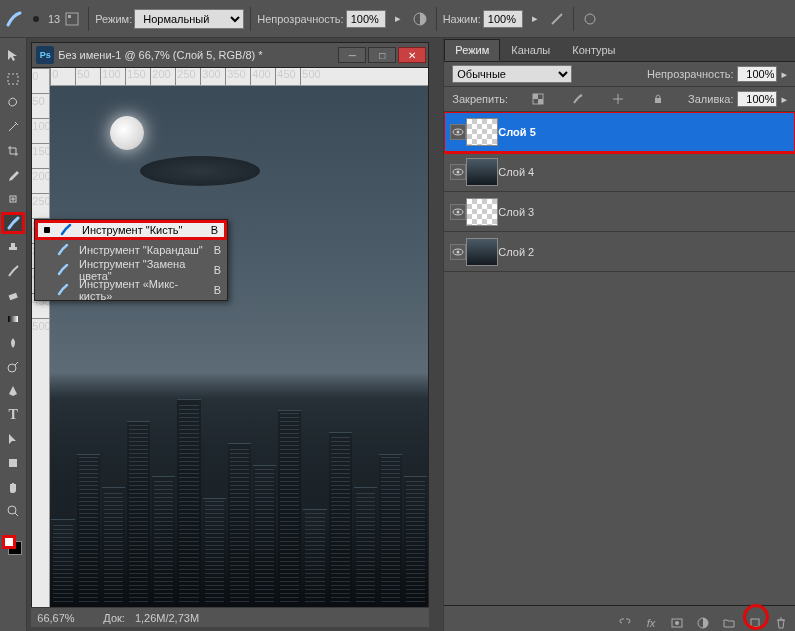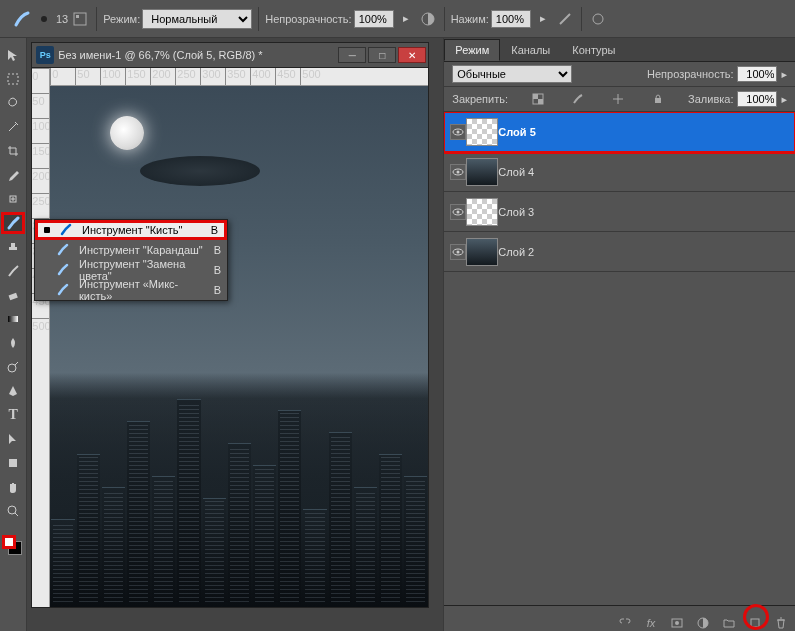--- a/index.html
+++ b/index.html
@@ -1,17 +1,17 @@
 <!DOCTYPE html>
 <html><head>
 <meta charset="utf-8">
 <style>
 *{box-sizing:border-box;margin:0;padding:0;font-family:Tahoma,Arial,sans-serif;font-size:11px;color:#ccc}
 body{background:#535353;width:795px;height:631px;overflow:hidden;position:relative}
-.topbar{height:38px;background:#535353;border-bottom:1px solid #3a3a3a;display:flex;align-items:center;padding:0 12px;gap:2px}
+.topbar{height:38px;background:#535353;border-bottom:1px solid #3a3a3a;display:flex;align-items:center;padding:0 4px;gap:2px}
 .topbar .sep{width:1px;height:24px;background:#3a3a3a;margin:0 4px}
 .topbar .lbl{color:#ccc}
 .topbar input[type=text]{background:#ddd;border:1px solid #777;color:#000;padding:1px 4px;width:40px;height:18px}
 .topbar select{background:#ddd;border:1px solid #777;color:#000;padding:1px 4px;height:20px;width:110px}
 .ico{display:inline-flex;width:20px;height:20px;align-items:center;justify-content:center}
 .main{display:flex;height:593px}
 .toolcol{width:30px;background:#535353;border-right:1px solid #3a3a3a;display:flex;flex-direction:column;align-items:center;padding-top:6px;gap:2px}
 .toolcol .tool{width:24px;height:22px;display:flex;align-items:center;justify-content:center;border:1px solid transparent;cursor:pointer}
 .toolcol .tool.active{background:#3d3d3d;border:1px solid #222}
 .docarea{flex:0 0 416px;background:#434343;position:relative;padding:4px}
@@ -297,20 +297,25 @@
                 <div style="height:45%"></div>
                 <div style="height:80%"></div>
                 <div style="height:55%"></div>
                 <div style="height:70%"></div>
                 <div style="height:60%"></div>
             </div>
           </div>
         </div>
       </div>
     </div>
+    <div class="statusbar">
+      <span class="zoom">66,67%</span>
+      <span>Док:</span>
+      <span>1,26M/2,73M</span>
+    </div>
   </div>
 
   <div class="brush-flyout" id="flyout">
       <div class="item sel red-border">
         <span class="dot on"></span>
         <span class="ico">
           <svg width="14" height="14">
             <path d="M3 11 Q7 5 11 2" stroke="#06c" fill="none" stroke-width="2.5" stroke-linecap="round"></path>
           </svg>
         </span>

